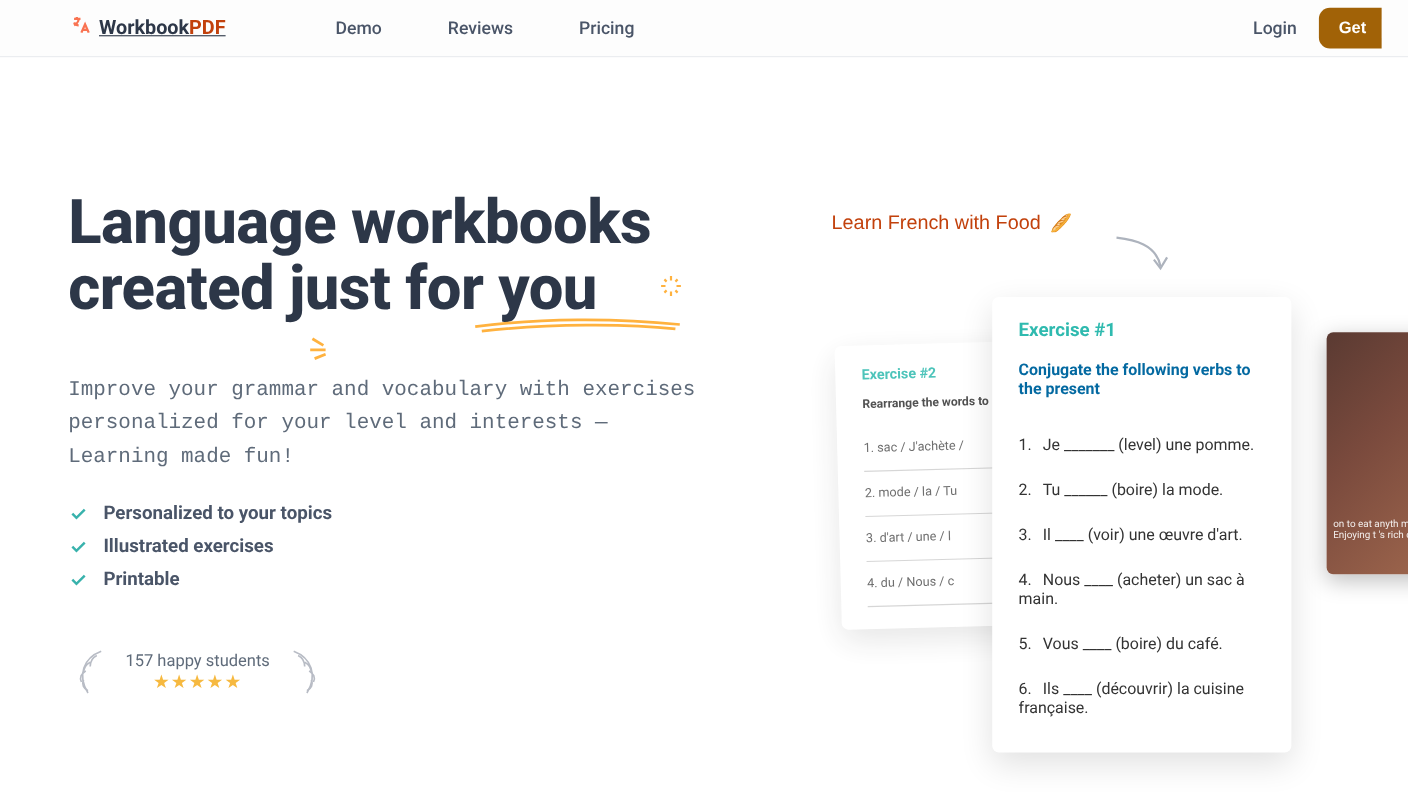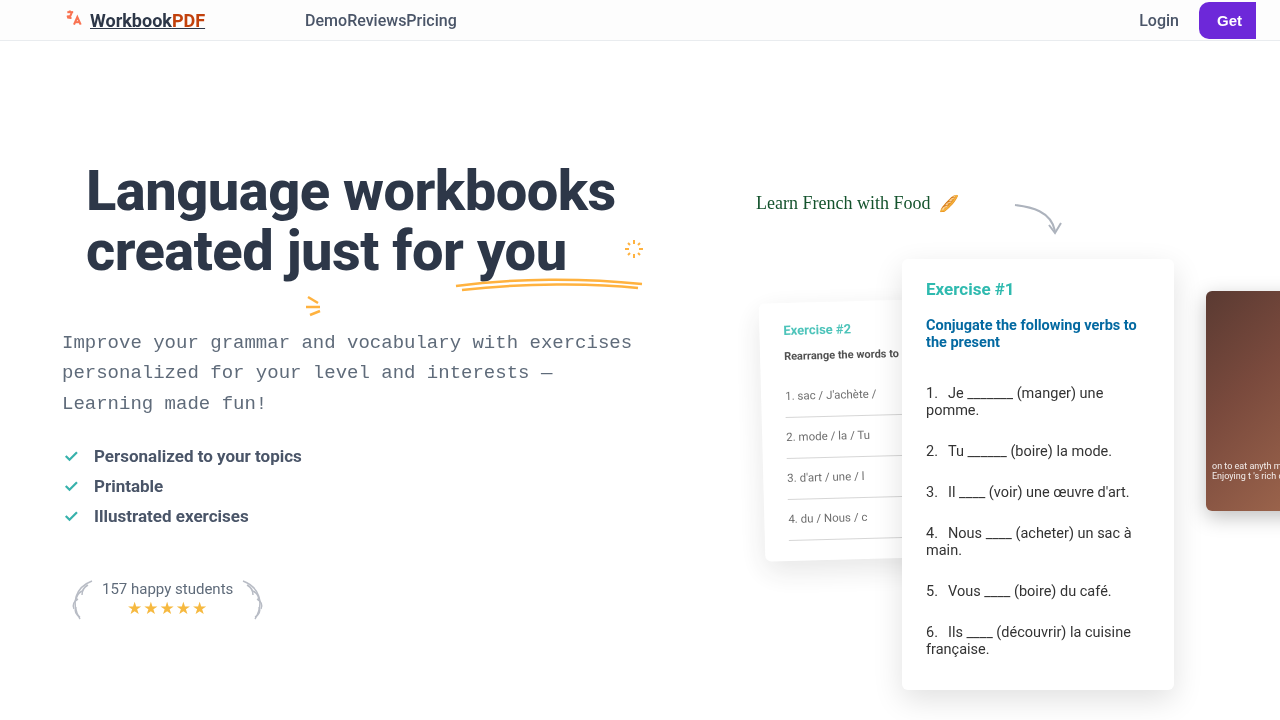--- a/index.html
+++ b/index.html
@@ -5,71 +5,70 @@
   * { margin: 0; padding: 0; box-sizing: border-box; }
   body {
     font-family: -apple-system, BlinkMacSystemFont, "Segoe UI", Roboto, sans-serif;
     width: 1280px;
     height: 720px;
     overflow: hidden;
     background: #fff;
     color: #2d3748;
   }
   .header {
-    height: 41px;
+    height: 52px;
     border-bottom: 1px solid #e9ecef;
     display: flex;
     align-items: center;
     padding: 0 24px 0 64px;
     background: #fdfdfd;
   }
   .logo {
     display: flex;
     align-items: center;
     font-weight: 700;
     font-size: 18px;
     color: #2d3748;
     margin-right: 100px;
   }
   .logo-icon {
     margin-right: 6px;
     color: #f97352;
     font-size: 18px;
   }
   .logo-pdf { color: #c2410c; }
-  .nav-links { display: flex; }
+  .nav-links { display: flex; gap: 60px; }
   .nav-links a {
     color: #4a5568;
     text-decoration: none;
     font-size: 16px;
     font-weight: 500;
   }
   .header-right { margin-left: auto; display: flex; align-items: center; gap: 20px; }
   .login { color: #4a5568; text-decoration: none; font-size: 16px; font-weight: 500; }
   .get-btn {
-    background: #6d28d9;
+    background: #a16207;
     color: #fff;
     border: none;
     padding: 10px 14px 10px 18px;
     border-radius: 10px 0 0 10px;
     font-size: 15px;
     font-weight: 600;
     cursor: pointer;
   }
 
   .hero { display: flex; padding: 120px 0 0 62px; position: relative; }
   .hero-left { width: 640px; }
   .headline {
     font-size: 56px;
     font-weight: 800;
     line-height: 1.08;
     color: #2d3748;
     position: relative;
     letter-spacing: -0.5px;
-    margin-left: 24px;
   }
   .headline-wrap { position: relative; display: inline-block; }
   .sparkle-icon {
     position: absolute;
     right: -30px;
     top: 76px;
     font-size: 22px;
     color: #ffb23f;
   }
   .underline-swash {
@@ -118,40 +117,40 @@
     border-radius: 10px;
     font-size: 16px;
     font-weight: 600;
     cursor: pointer;
     box-shadow: 0 4px 12px rgba(0,0,0,0.15);
   }
   .social-proof {
     margin-top: 46px;
     display: flex;
     align-items: center;
-    gap: 0;
+    gap: 12px;
   }
   .laurel { width: 40px; height: 44px; color: #b8bcc5; }
   .social-text { text-align: center; }
   .social-count { font-size: 15px; color: #5f6b7a; }
   .stars { color: #f6b940; font-size: 17px; letter-spacing: 1px; }
 
   
   .hero-right {
     position: absolute;
     left: 756px;
     top: 140px;
     width: 560px;
   }
   .handwritten {
-    font-family: Liberation Serif, serif;
-    color: #14532d;
+    font-family: Liberation Sans, sans-serif;
+    color: #c2410c;
     font-size: 18px;
     position: absolute;
-    top: 12px;
+    top: 0;
     left: 0;
   }
   .bread-emoji { font-size: 16px; margin-left: 4px; }
   .arrow-doodle {
     position: absolute;
     top: 20px;
     left: 255px;
     width: 60px;
     height: 40px;
     color: #adb3bd;
@@ -259,27 +258,27 @@
       <li>
         <svg class="check-icon" viewBox="0 0 24 24" fill="none" stroke="currentColor" stroke-width="3">
             <path d="M5 12l5 5L20 7"></path>
           </svg>
         <span>Personalized to your topics</span>
       </li>
       <li>
         <svg class="check-icon" viewBox="0 0 24 24" fill="none" stroke="currentColor" stroke-width="3">
             <path d="M5 12l5 5L20 7"></path>
           </svg>
-        <span>Printable</span>
+        <span>Illustrated exercises</span>
       </li>
       <li>
         <svg class="check-icon" viewBox="0 0 24 24" fill="none" stroke="currentColor" stroke-width="3">
             <path d="M5 12l5 5L20 7"></path>
           </svg>
-        <span>Illustrated exercises</span>
+        <span>Printable</span>
       </li>
     </ul>
     <div class="social-proof">
       <svg class="laurel" viewBox="0 0 40 44" fill="none" stroke="currentColor" stroke-width="1.5">
           <path d="M30 4 C 14 10, 8 26, 18 42"></path>
           <path d="M26 8 C 22 10, 20 14, 20 18"></path>
           <path d="M20 14 C 16 16, 14 20, 14 24"></path>
           <path d="M16 22 C 12 24, 10 28, 12 32"></path>
           <path d="M14 30 C 12 34, 14 38, 18 40"></path>
         </svg>
@@ -318,21 +317,21 @@
 
     <div class="photo-card">
       
       <span>on to eat anyth meal. Enjoying t 's rich culinary</span>
     </div>
 
     <div class="card card-front">
       <div class="ex-title">Exercise #1</div>
       <div class="ex-sub">Conjugate the following verbs to the present</div>
       <ol>
-        <li><span class="num">1.</span><span>Je _______ (manger) une pomme.</span></li>
+        <li><span class="num">1.</span><span>Je _______ (level) une pomme.</span></li>
         <li><span class="num">2.</span><span>Tu ______ (boire) la mode.</span></li>
         <li><span class="num">3.</span><span>Il ____ (voir) une œuvre d'art.</span></li>
         <li><span class="num">4.</span><span>Nous ____ (acheter) un sac à main.</span></li>
         <li><span class="num">5.</span><span>Vous ____ (boire) du café.</span></li>
         <li><span class="num">6.</span><span>Ils ____ (découvrir) la cuisine française.</span></li>
       </ol>
     </div>
   </div>
 </section>
 

